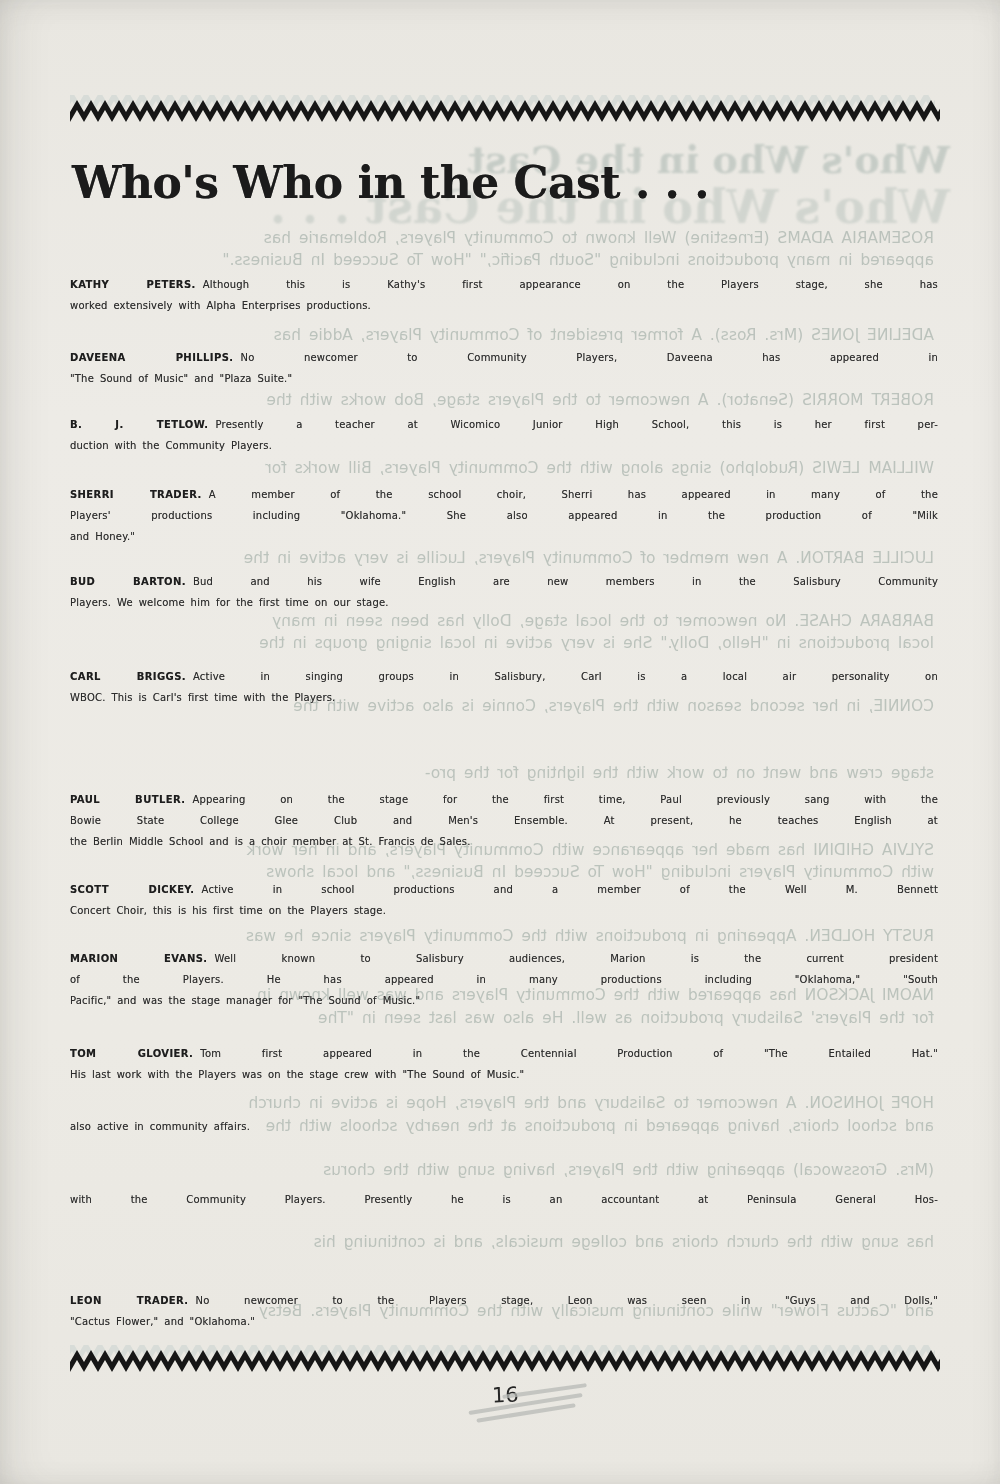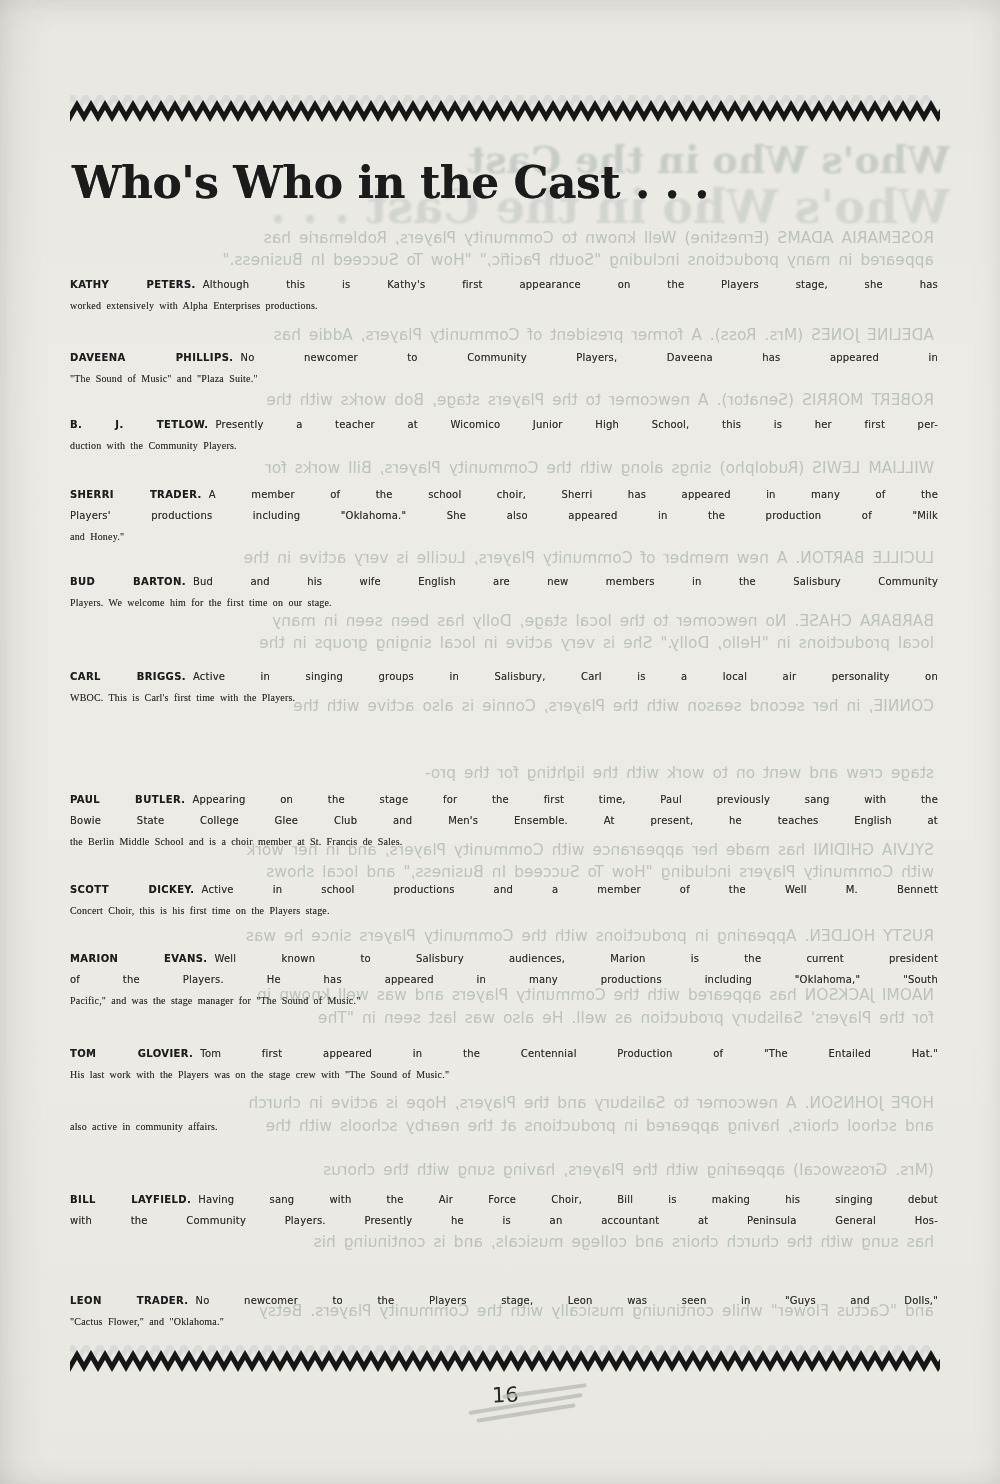--- a/index.html
+++ b/index.html
@@ -24,21 +24,21 @@
     font-family:"DejaVu Serif",serif; font-weight:bold; color:#a9b6b0;
     filter:blur(1px); white-space:nowrap; text-align:left; pointer-events:none;
   }
   .bio{
     position:absolute; left:70px; width:868px; color:#2c2c2c;
     font-size:10px; line-height:21px; word-spacing:2.5px; letter-spacing:.2px;
     text-shadow:0 0 .4px rgba(40,40,40,.5);
   }
   .bl{min-height:21px;}
   .bl.just{text-align:justify; text-align-last:justify;}
-  .bl.last{text-align:center; text-align-last:left;font-family:Liberation Serif, serif;}
+  .bl.last{text-align:center; text-align-last:left;}
   .nm{font-weight:bold; color:#1d1d1d; margin-right:7px; letter-spacing:.4px;}
   .gl{
     position:absolute; left:66px; width:868px; transform:scaleX(-1);
     color:rgba(148,162,155,.55); filter:blur(.6px); font-size:15.5px;
     white-space:nowrap; overflow:hidden; text-align:left; pointer-events:none;
     word-spacing:3px;
   }
   .pageno{
     position:absolute; left:492px; top:1383px;
     font-size:21px; color:#262626; transform:rotate(-2deg); font-weight:500;
@@ -144,21 +144,20 @@
   <div class="bio" style="top:1043px">
     <div class="bl just"><span class="nm">TOM GLOVIER.</span><span>Tom first appeared in the Centennial Production of "The Entailed Hat."</span></div>
     <div class="bl last">His last work with the Players was on the stage crew with "The Sound of Music."</div>
   </div>
 
   <div class="bio" style="top:1116px">
     <div class="bl last">also active in community affairs.</div>
   </div>
 
   <div class="bio" style="top:1189px">
-    <div class="bl just"><span class="nm">BILL LAYFIELD.</span><span>Having sang with the Air Force Choir, Bill is making his singing debut</span></div>
     <div class="bl just">with the Community Players. Presently he is an accountant at Peninsula General Hos-</div>
   </div>
 
   <div class="bio" style="top:1290px">
     <div class="bl just"><span class="nm">LEON TRADER.</span><span>No newcomer to the Players stage, Leon was seen in "Guys and Dolls,"</span></div>
     <div class="bl last">"Cactus Flower," and "Oklahoma."</div>
   </div>
 
   <svg class="zz" style="top:1345px">
     <rect x="0" y="0" width="870" height="30" fill="url(#zz-light)" transform="translate(-5,-9)" opacity="0.75"></rect>

